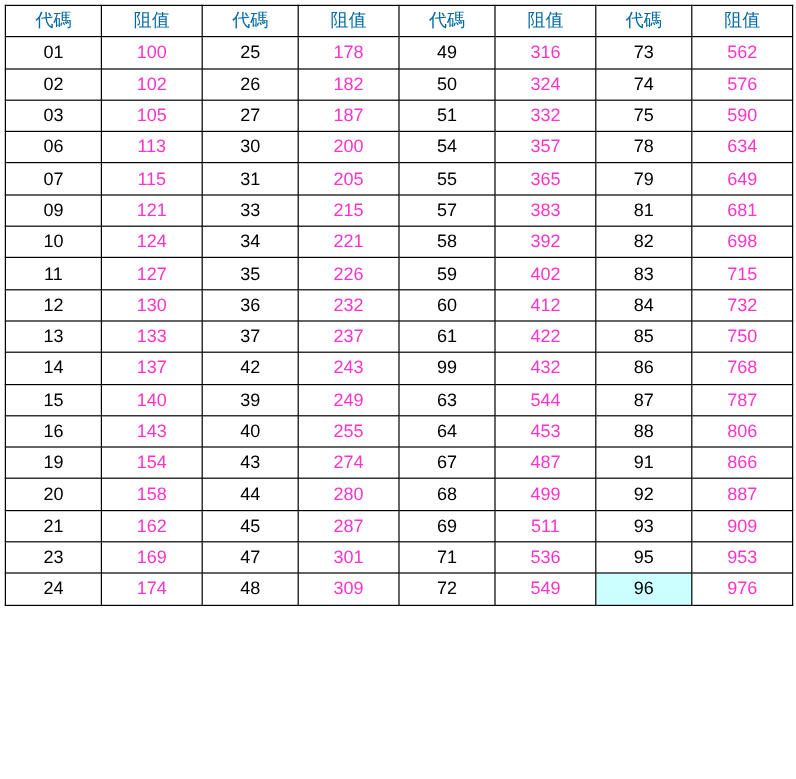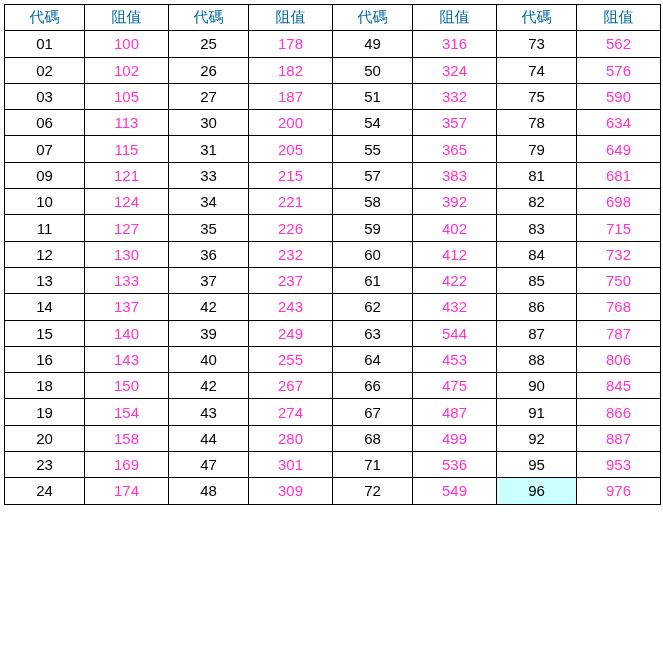--- a/index.html
+++ b/index.html
@@ -178,21 +178,21 @@
           <td class="code">61</td>
           <td class="val">422</td>
           <td class="code">85</td>
           <td class="val">750</td>
         </tr>
         <tr>
           <td class="code">14</td>
           <td class="val">137</td>
           <td class="code">42</td>
           <td class="val">243</td>
-          <td class="code">62</td>
+          <td class="code">99</td>
           <td class="val">432</td>
           <td class="code">86</td>
           <td class="val">768</td>
         </tr>
         <tr>
           <td class="code">15</td>
           <td class="val">140</td>
           <td class="code">39</td>
           <td class="val">249</td>
           <td class="code">63</td>
@@ -204,50 +204,50 @@
           <td class="code">16</td>
           <td class="val">143</td>
           <td class="code">40</td>
           <td class="val">255</td>
           <td class="code">64</td>
           <td class="val">453</td>
           <td class="code">88</td>
           <td class="val">806</td>
         </tr>
         <tr>
-          <td class="code">18</td>
-          <td class="val">150</td>
-          <td class="code">42</td>
-          <td class="val">267</td>
-          <td class="code">66</td>
-          <td class="val">475</td>
-          <td class="code">90</td>
-          <td class="val">845</td>
-        </tr>
-        <tr>
           <td class="code">19</td>
           <td class="val">154</td>
           <td class="code">43</td>
           <td class="val">274</td>
           <td class="code">67</td>
           <td class="val">487</td>
           <td class="code">91</td>
           <td class="val">866</td>
         </tr>
         <tr>
           <td class="code">20</td>
           <td class="val">158</td>
           <td class="code">44</td>
           <td class="val">280</td>
           <td class="code">68</td>
           <td class="val">499</td>
           <td class="code">92</td>
           <td class="val">887</td>
         </tr>
         <tr>
+          <td class="code">21</td>
+          <td class="val">162</td>
+          <td class="code">45</td>
+          <td class="val">287</td>
+          <td class="code">69</td>
+          <td class="val">511</td>
+          <td class="code">93</td>
+          <td class="val">909</td>
+        </tr>
+        <tr>
           <td class="code">23</td>
           <td class="val">169</td>
           <td class="code">47</td>
           <td class="val">301</td>
           <td class="code">71</td>
           <td class="val">536</td>
           <td class="code">95</td>
           <td class="val">953</td>
         </tr>
         <tr>

